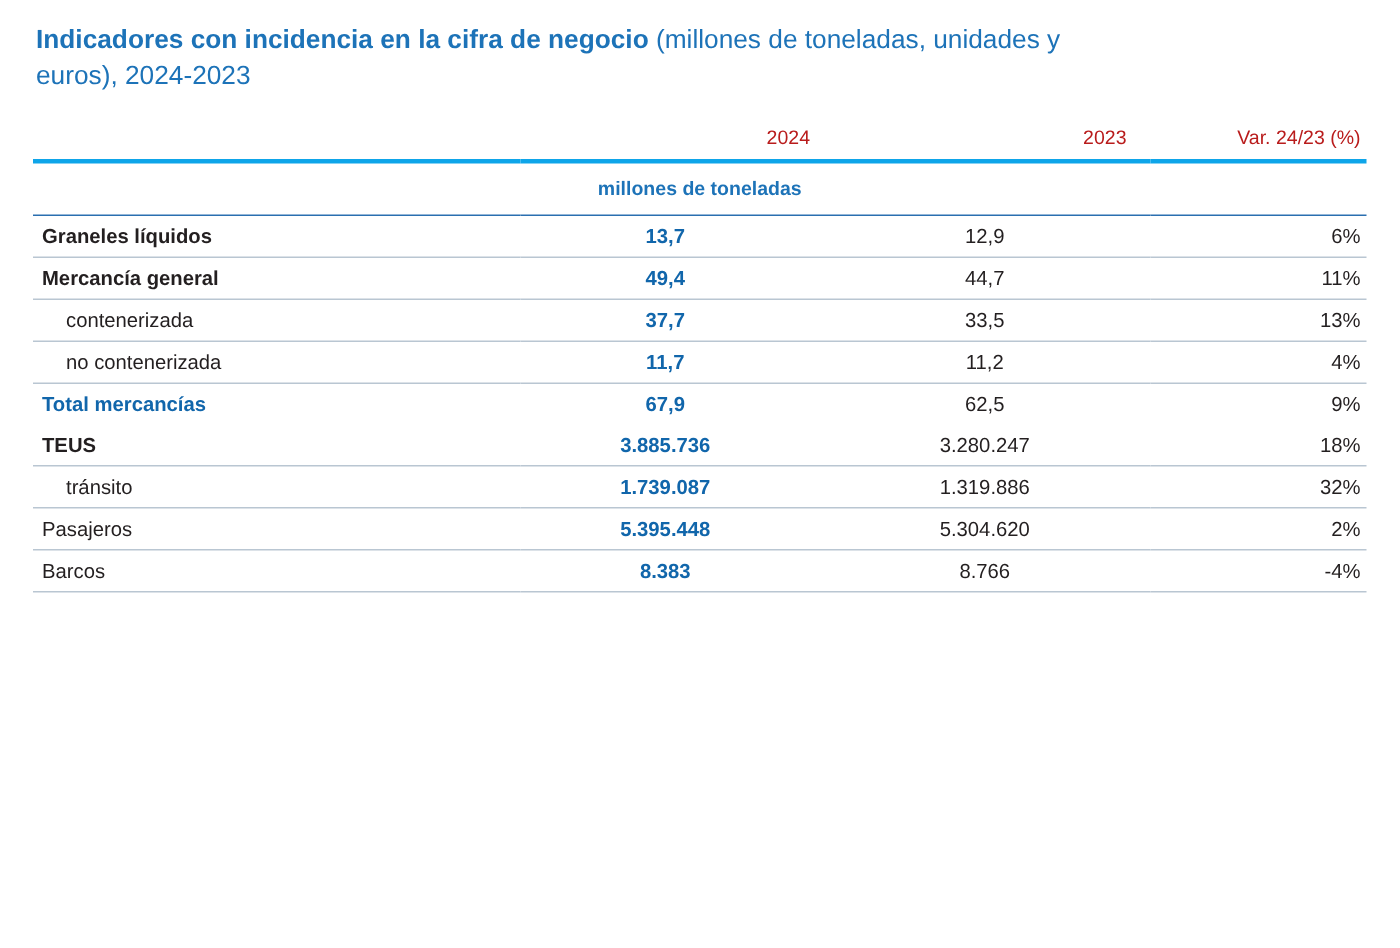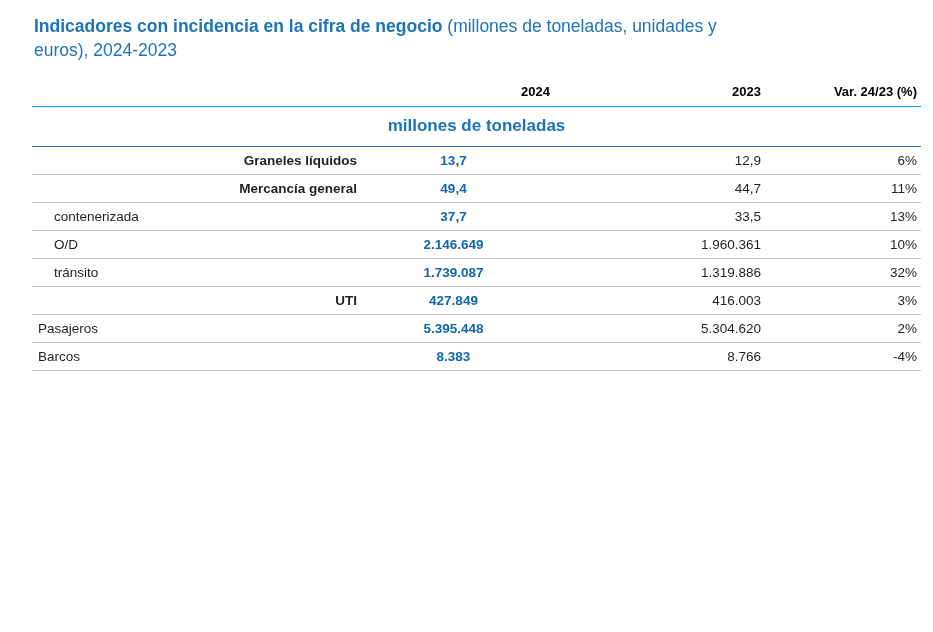--- a/index.html
+++ b/index.html
@@ -11,21 +11,21 @@
     width: 933px;
     height: 632px;
     font-family: "Liberation Sans", sans-serif;
     color: #231f20;
     overflow: hidden;
   }
   .page {
     width: 766px;
     height: 632px;
     box-sizing: border-box;
-    padding: 14px 24px 0 32px;
+    padding: 14px 24px 0 22px;
     position: relative;
   }
   .title {
     font-size: 17.5px;
     line-height: 24px;
     color: #1d73b8;
     margin: 0 0 0 0;
     padding: 0 0 0 2px;
     max-width: 890px;
   }
@@ -41,38 +41,38 @@
     border-collapse: collapse;
     table-layout: fixed;
   }
   table.data col.c-label { width: 325px; }
   table.data col.c-2024  { width: 215px; }
   table.data col.c-2023  { width: 205px; }
   table.data col.c-var   { width: 144px; }
 
   thead th {
     font-size: 13px;
-    font-weight: bold;
-    color: #000000;
+    font-weight: normal;
+    color: #b91c1c;
     padding: 0 0 7px 0;
     text-align: right;
     vertical-align: bottom;
   }
   thead th.blank { text-align: left; }
   thead th.v2024 { padding-right: 22px; }
   thead th.v2023 { padding-right: 16px; text-align: right; }
   thead th.vvar  { padding-right: 4px; }
 
   tr.section td {
     text-align: center;
     color: #1d73b8;
     font-weight: bold;
-    font-size: 17px;
+    font-size: 13px;
     padding: 9px 0 10px 0;
-    border-top: 1px solid #0ea5e9;
+    border-top: 3px solid #0ea5e9;
     border-bottom: 1px solid #2a6fb0;
   }
 
   tbody td {
     font-size: 13.5px;
     padding: 6px 0 6px 0;
     border-bottom: 1px solid #b9c6d2;
     vertical-align: middle;
   }
   tbody tr.row td.label {
@@ -80,30 +80,30 @@
     padding-left: 6px;
     color: #231f20;
   }
   tbody tr.row td.v2024 {
     text-align: center;
     padding-right: 22px;
     color: #1166ab;
     font-weight: bold;
   }
   tbody tr.row td.v2023 {
-    text-align: right;
+    text-align: center;
     padding-right: 16px;
     color: #231f20;
   }
   tbody tr.row td.vvar {
     text-align: right;
     padding-right: 4px;
     color: #231f20;
   }
-  tbody tr.row.bold td.label { font-weight: bold; text-align: right; }
+  tbody tr.row.bold td.label { font-weight: bold; }
   tbody tr.row.indent td.label { padding-left: 22px; }
   tbody tr.row.total td.label { color: #1166ab; font-weight: bold; }
   tbody tr.row.nobottom td { border-bottom: none; }
   tbody tr.row.lastrow td { border-bottom: none; }
 </style>
 </head>
 <body>
 
 <div class="page">
 
@@ -143,39 +143,45 @@
         <td class="v2024">49,4</td>
         <td class="v2023">44,7</td>
         <td class="vvar">11%</td>
       </tr>
       <tr class="row indent">
         <td class="label">contenerizada</td>
         <td class="v2024">37,7</td>
         <td class="v2023">33,5</td>
         <td class="vvar">13%</td>
       </tr>
+      <tr class="row indent">
+        <td class="label">no contenerizada</td>
+        <td class="v2024">11,7</td>
+        <td class="v2023">11,2</td>
+        <td class="vvar">4%</td>
+      </tr>
+      <tr class="row total nobottom">
+        <td class="label">Total mercancías</td>
+        <td class="v2024">67,9</td>
+        <td class="v2023">62,5</td>
+        <td class="vvar">9%</td>
+      </tr>
 
 
-      <tr class="row indent">
-        <td class="label">O/D</td>
-        <td class="v2024">2.146.649</td>
-        <td class="v2023">1.960.361</td>
-        <td class="vvar">10%</td>
+      <tr class="row bold">
+        <td class="label">TEUS</td>
+        <td class="v2024">3.885.736</td>
+        <td class="v2023">3.280.247</td>
+        <td class="vvar">18%</td>
       </tr>
       <tr class="row indent">
         <td class="label">tránsito</td>
         <td class="v2024">1.739.087</td>
         <td class="v2023">1.319.886</td>
         <td class="vvar">32%</td>
-      </tr>
-      <tr class="row bold">
-        <td class="label">UTI</td>
-        <td class="v2024">427.849</td>
-        <td class="v2023">416.003</td>
-        <td class="vvar">3%</td>
       </tr>
       <tr class="row">
         <td class="label">Pasajeros</td>
         <td class="v2024">5.395.448</td>
         <td class="v2023">5.304.620</td>
         <td class="vvar">2%</td>
       </tr>
       <tr class="row">
         <td class="label">Barcos</td>
         <td class="v2024">8.383</td>

